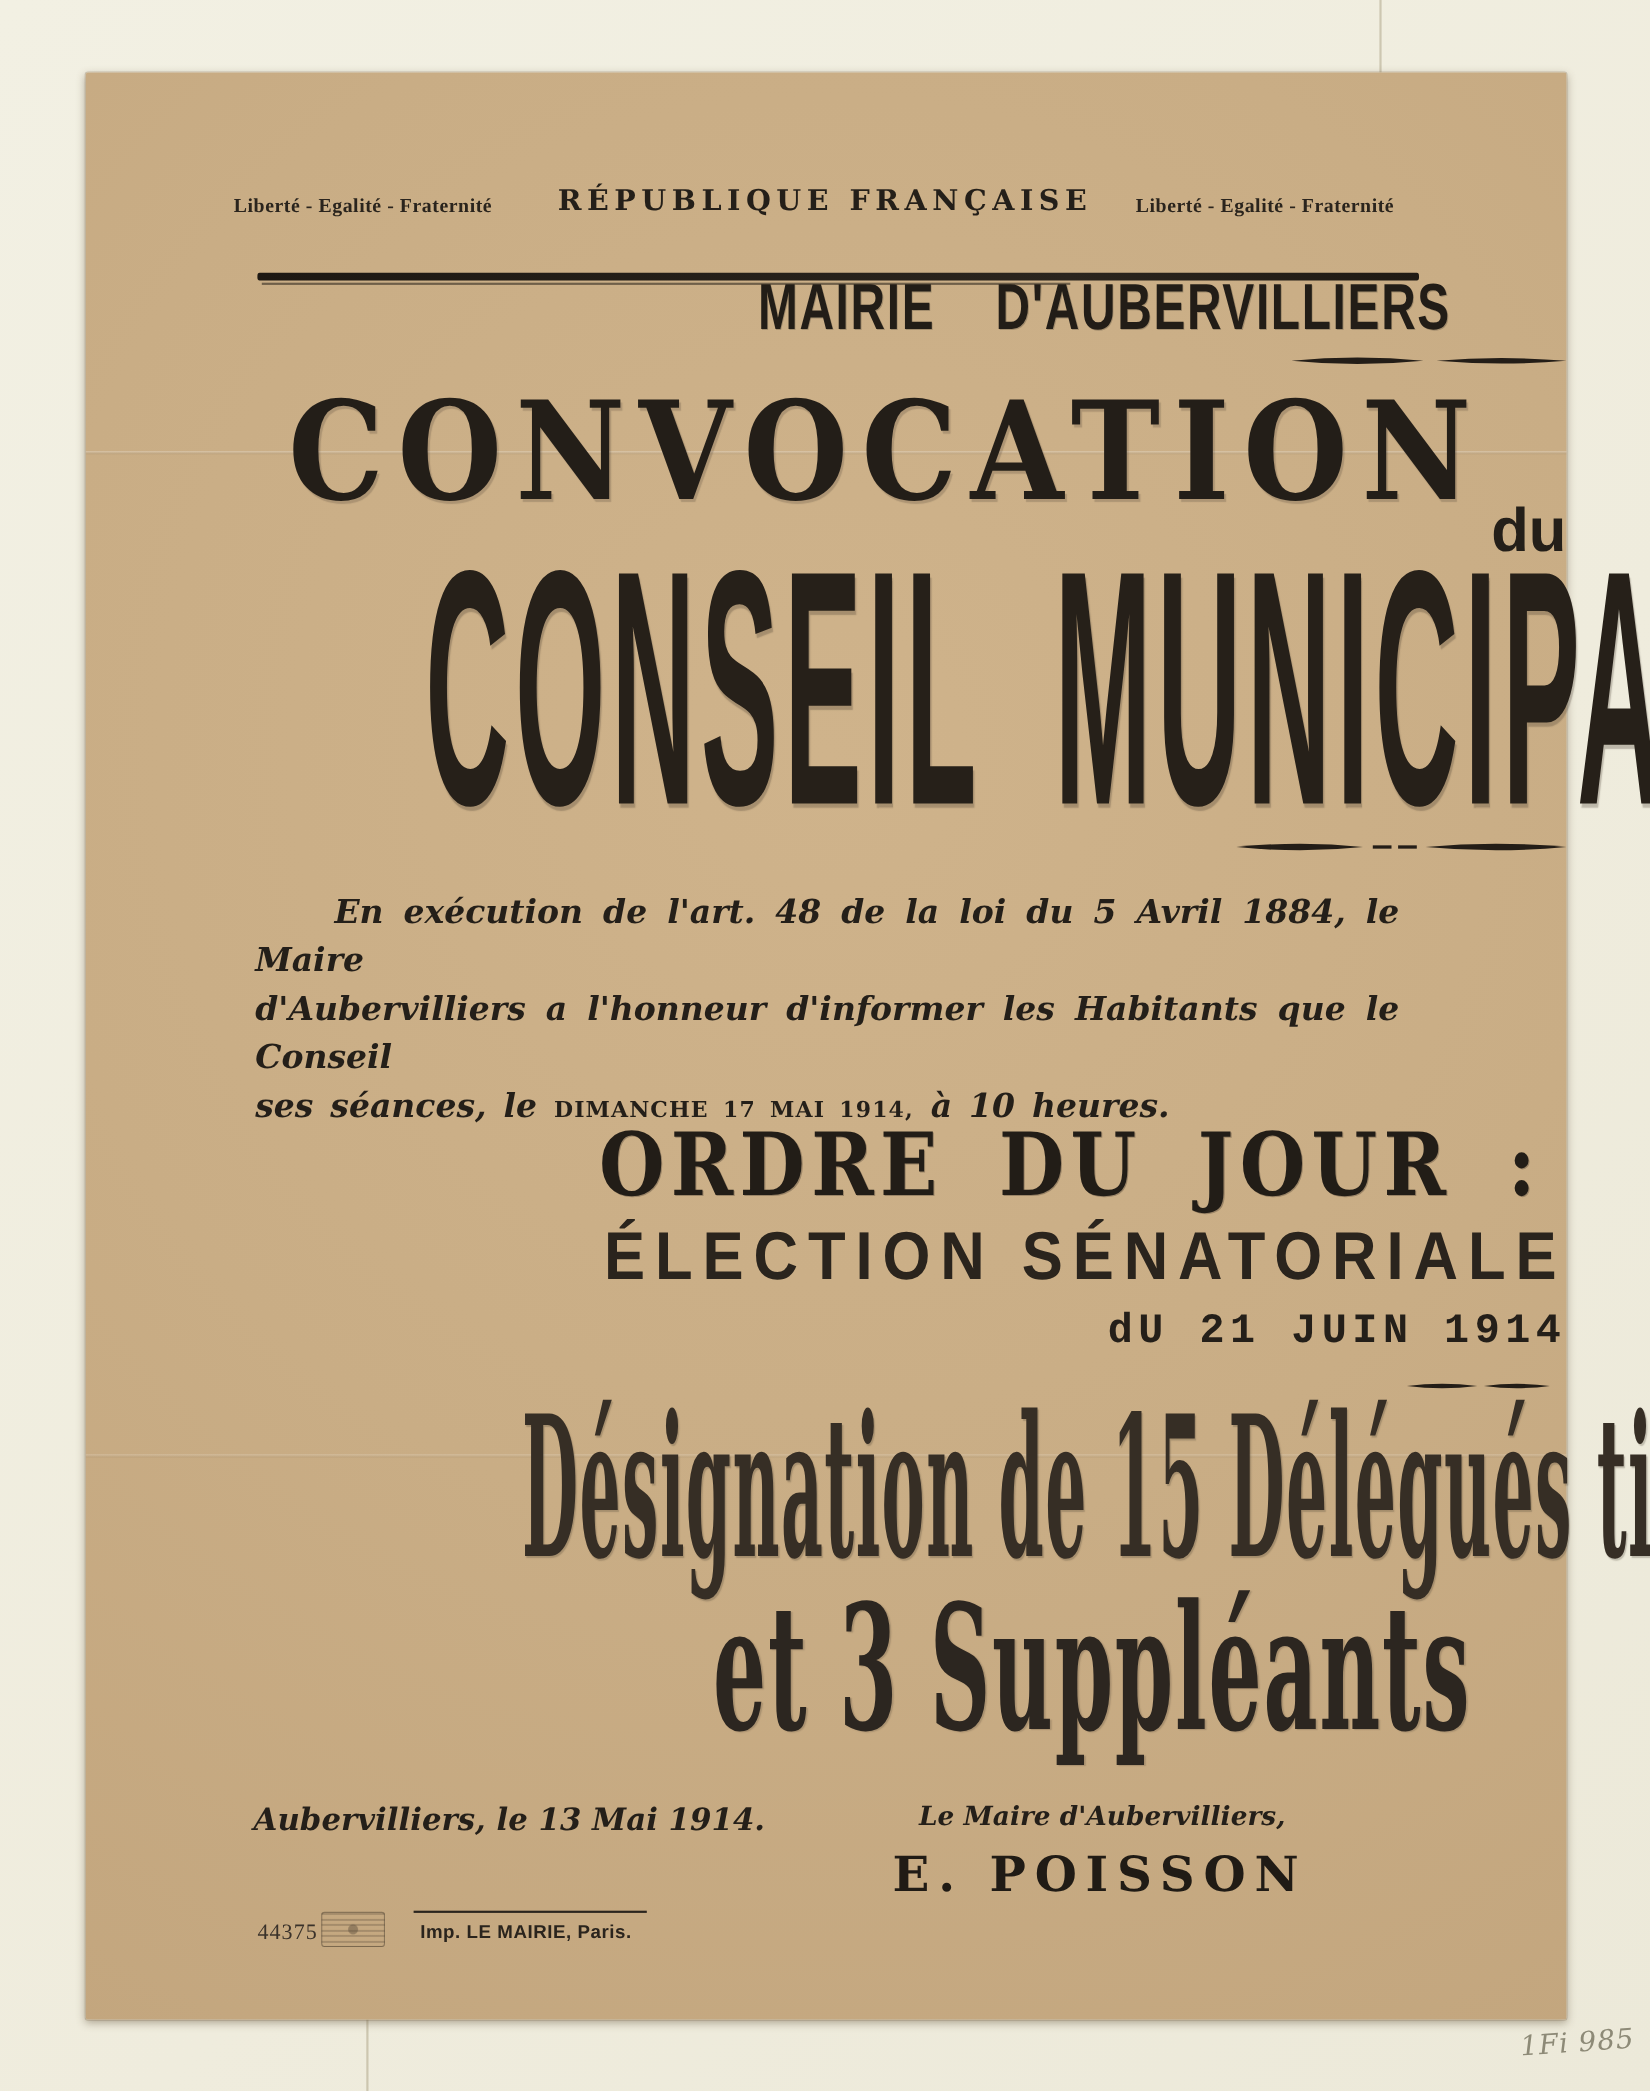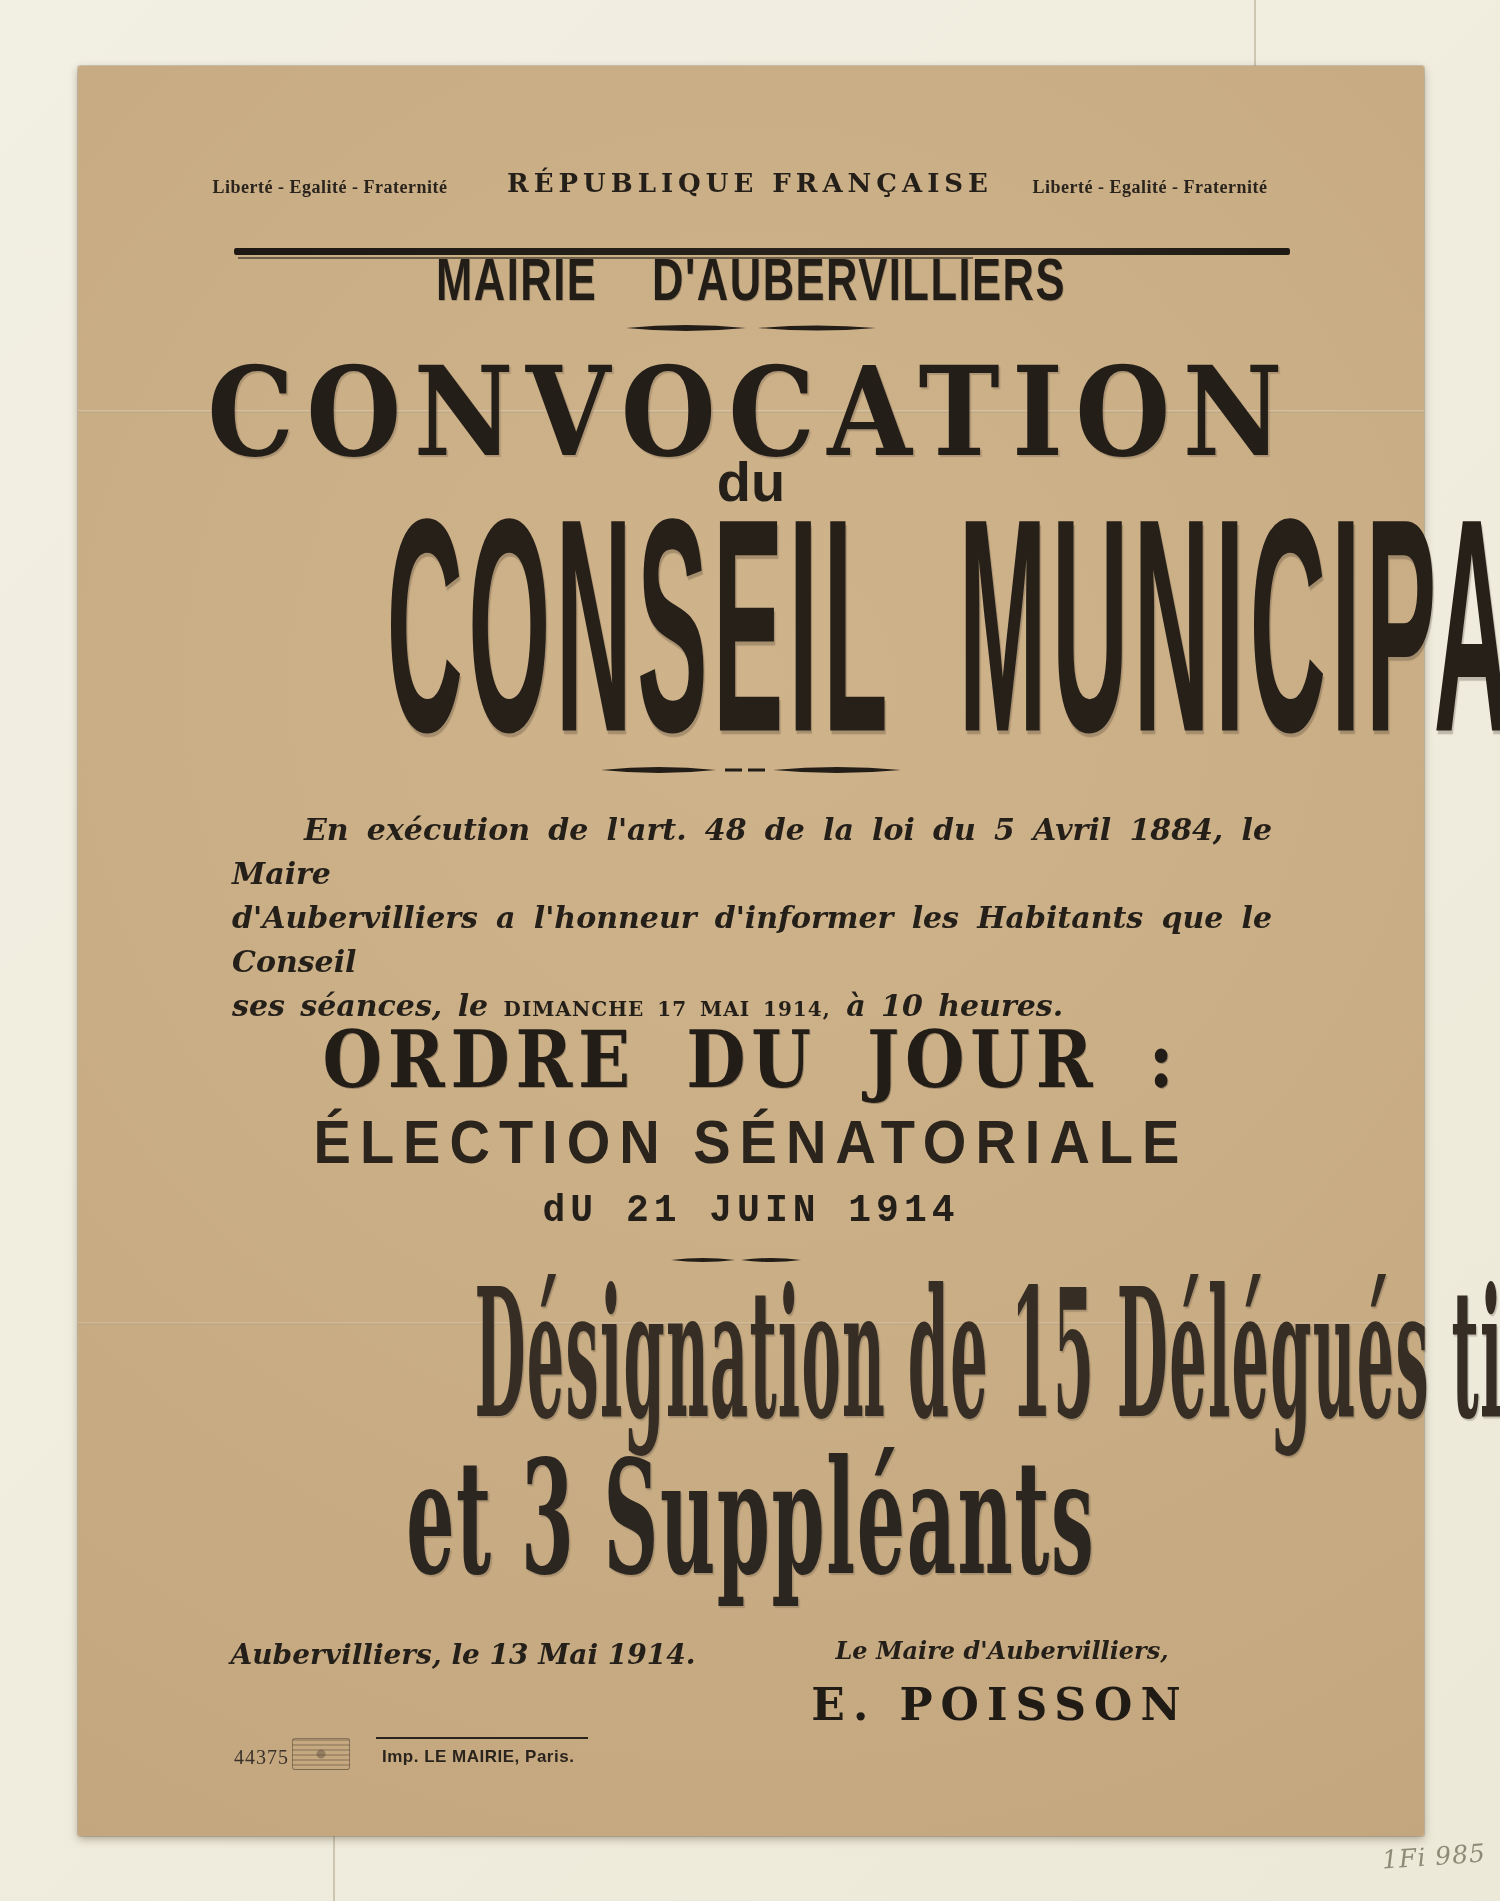--- a/index.html
+++ b/index.html
@@ -19,21 +19,21 @@
     position:absolute;left:78px;top:66px;width:1346px;height:1770px;
     background:radial-gradient(120% 90% at 50% 35%, #cfb38b 0%, #c9ad85 45%, #c3a67e 85%, #bb9f77 100%);
     box-shadow:0 3px 8px rgba(95,80,55,.45), 0 0 0 1px rgba(150,130,100,.35);
     border-radius:2px;
   }
   .fold{position:absolute;left:0;right:0;height:3px;}
   .fold-1{top:344px;background:linear-gradient(to bottom,rgba(255,255,255,.28),rgba(110,90,60,.16));}
   .fold-2{top:1256px;background:linear-gradient(to bottom,rgba(255,255,255,.20),rgba(110,90,60,.12));}
 
   .pos{position:absolute;transform:translateX(-50%);white-space:nowrap;line-height:1;}
-  .row{position:absolute;left:0;right:0;text-align:center;line-height:1;white-space:nowrap;}
+  .row{position:absolute;left:0;right:0;text-align:right;line-height:1;white-space:nowrap;}
   .sc{display:inline-block;white-space:nowrap;}
 
   .motto{
     font-family:"Liberation Serif", serif;font-weight:bold;
     font-size:18px;letter-spacing:.5px;color:#2a241d;
   }
   .mottoL{left:252px;top:112px;}
   .mottoR{left:1072px;top:112px;}
   .rf{
     left:672px;top:104px;

